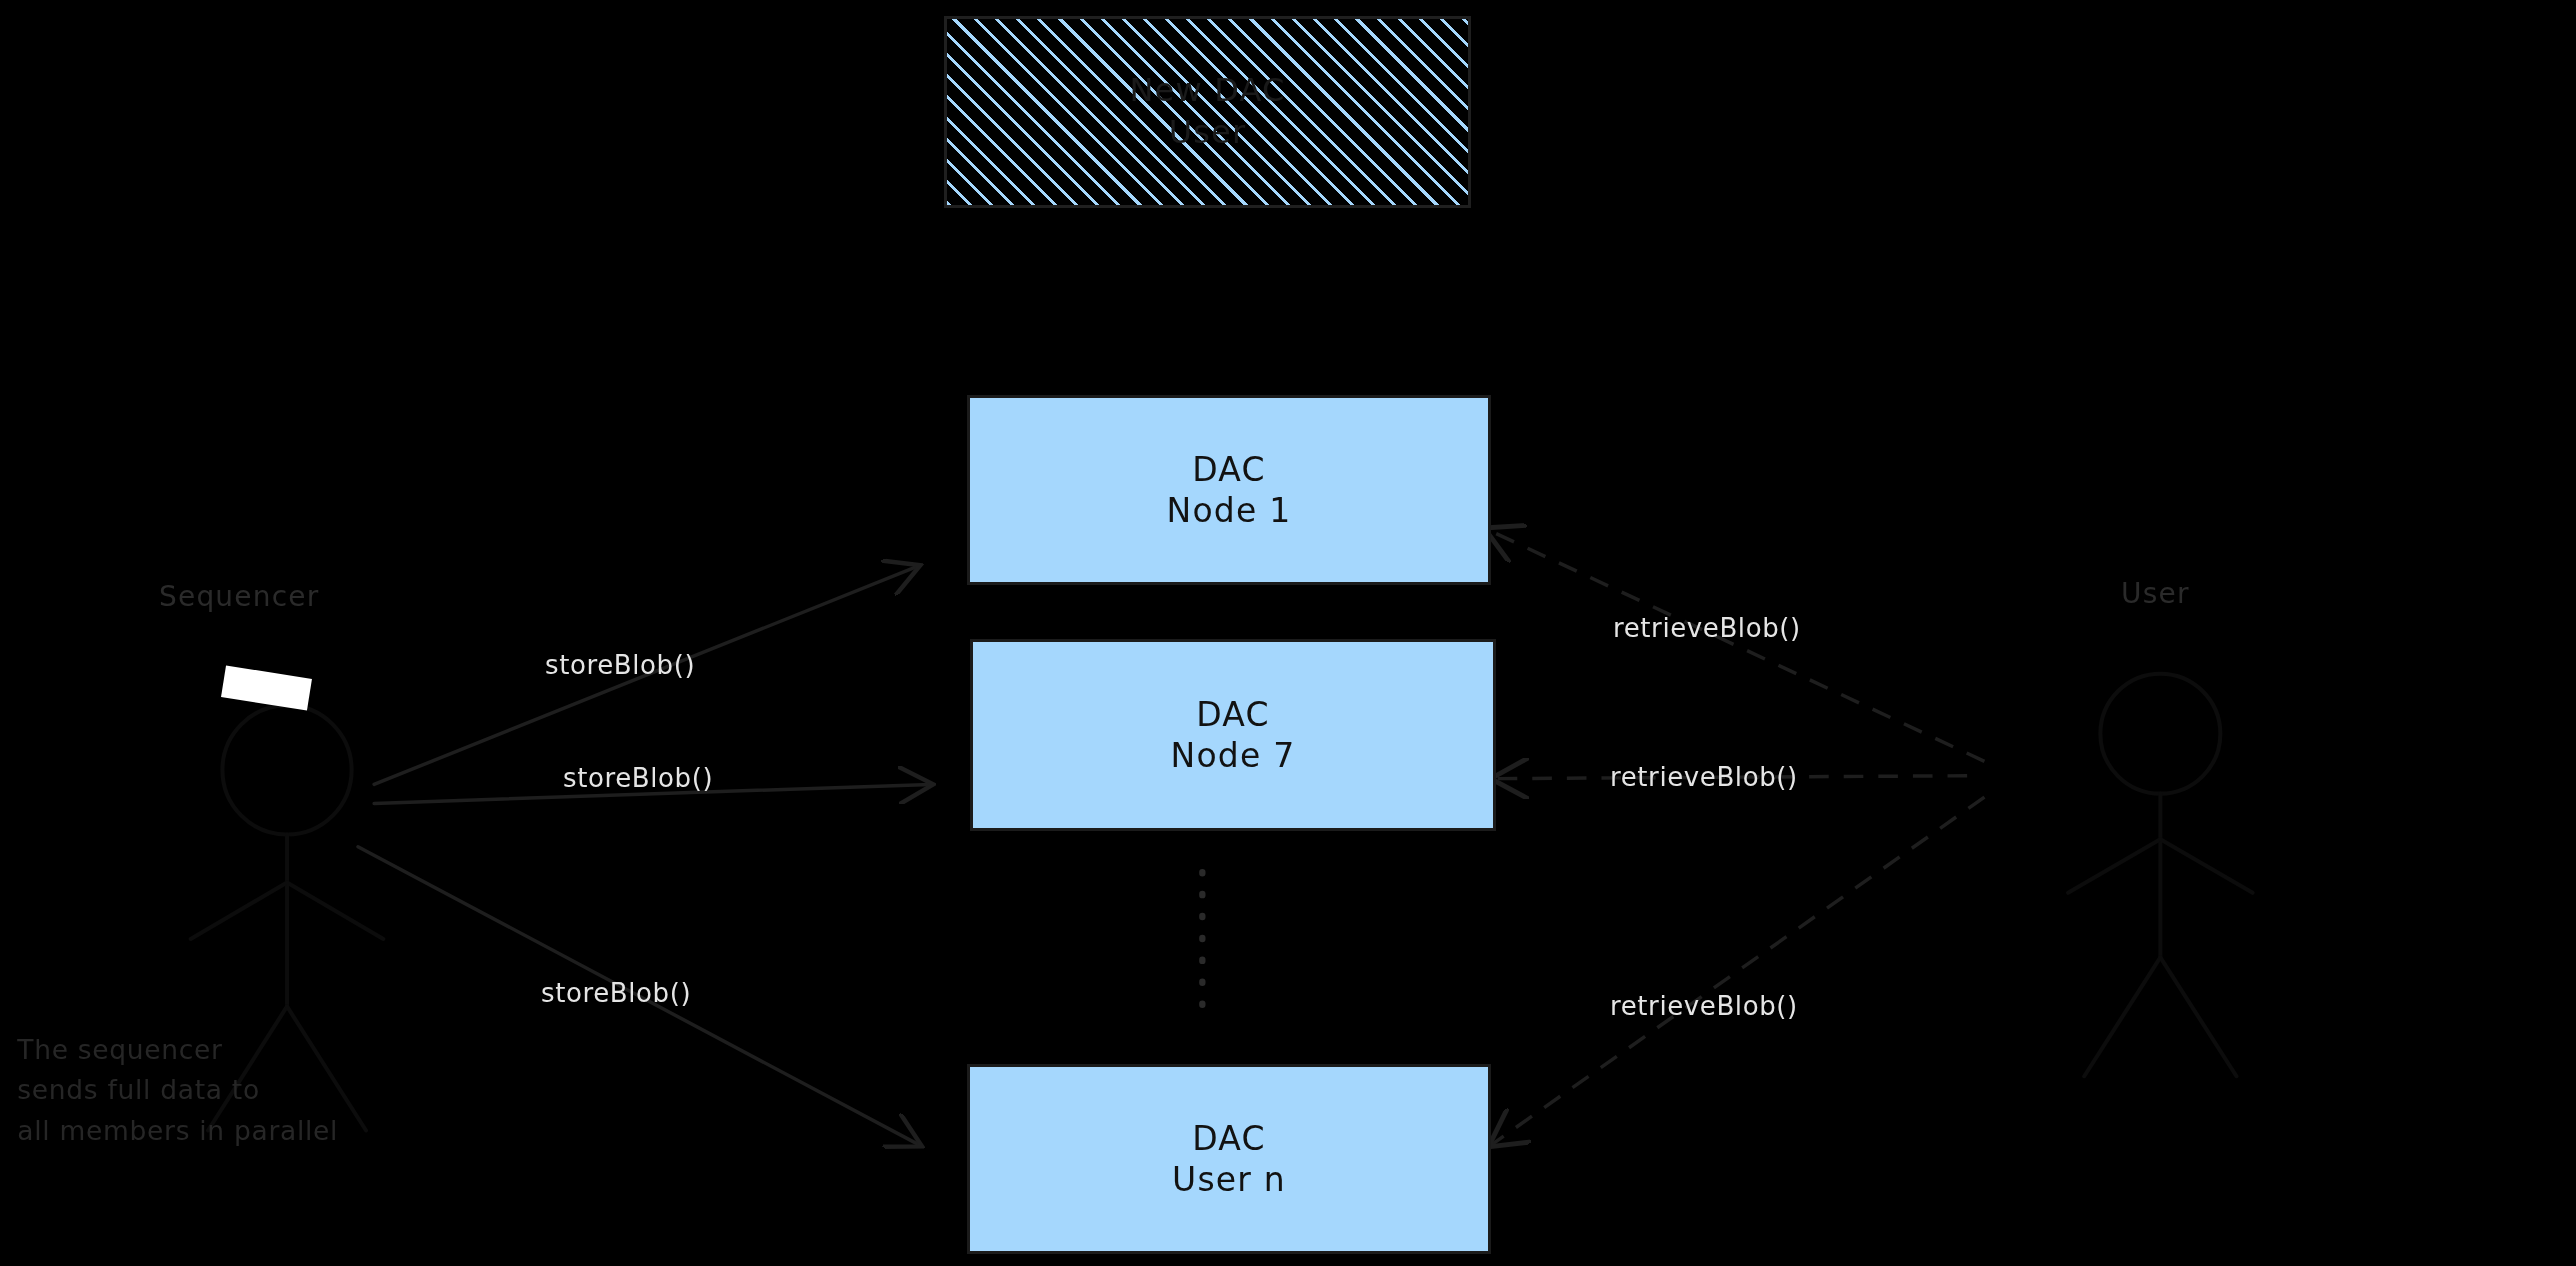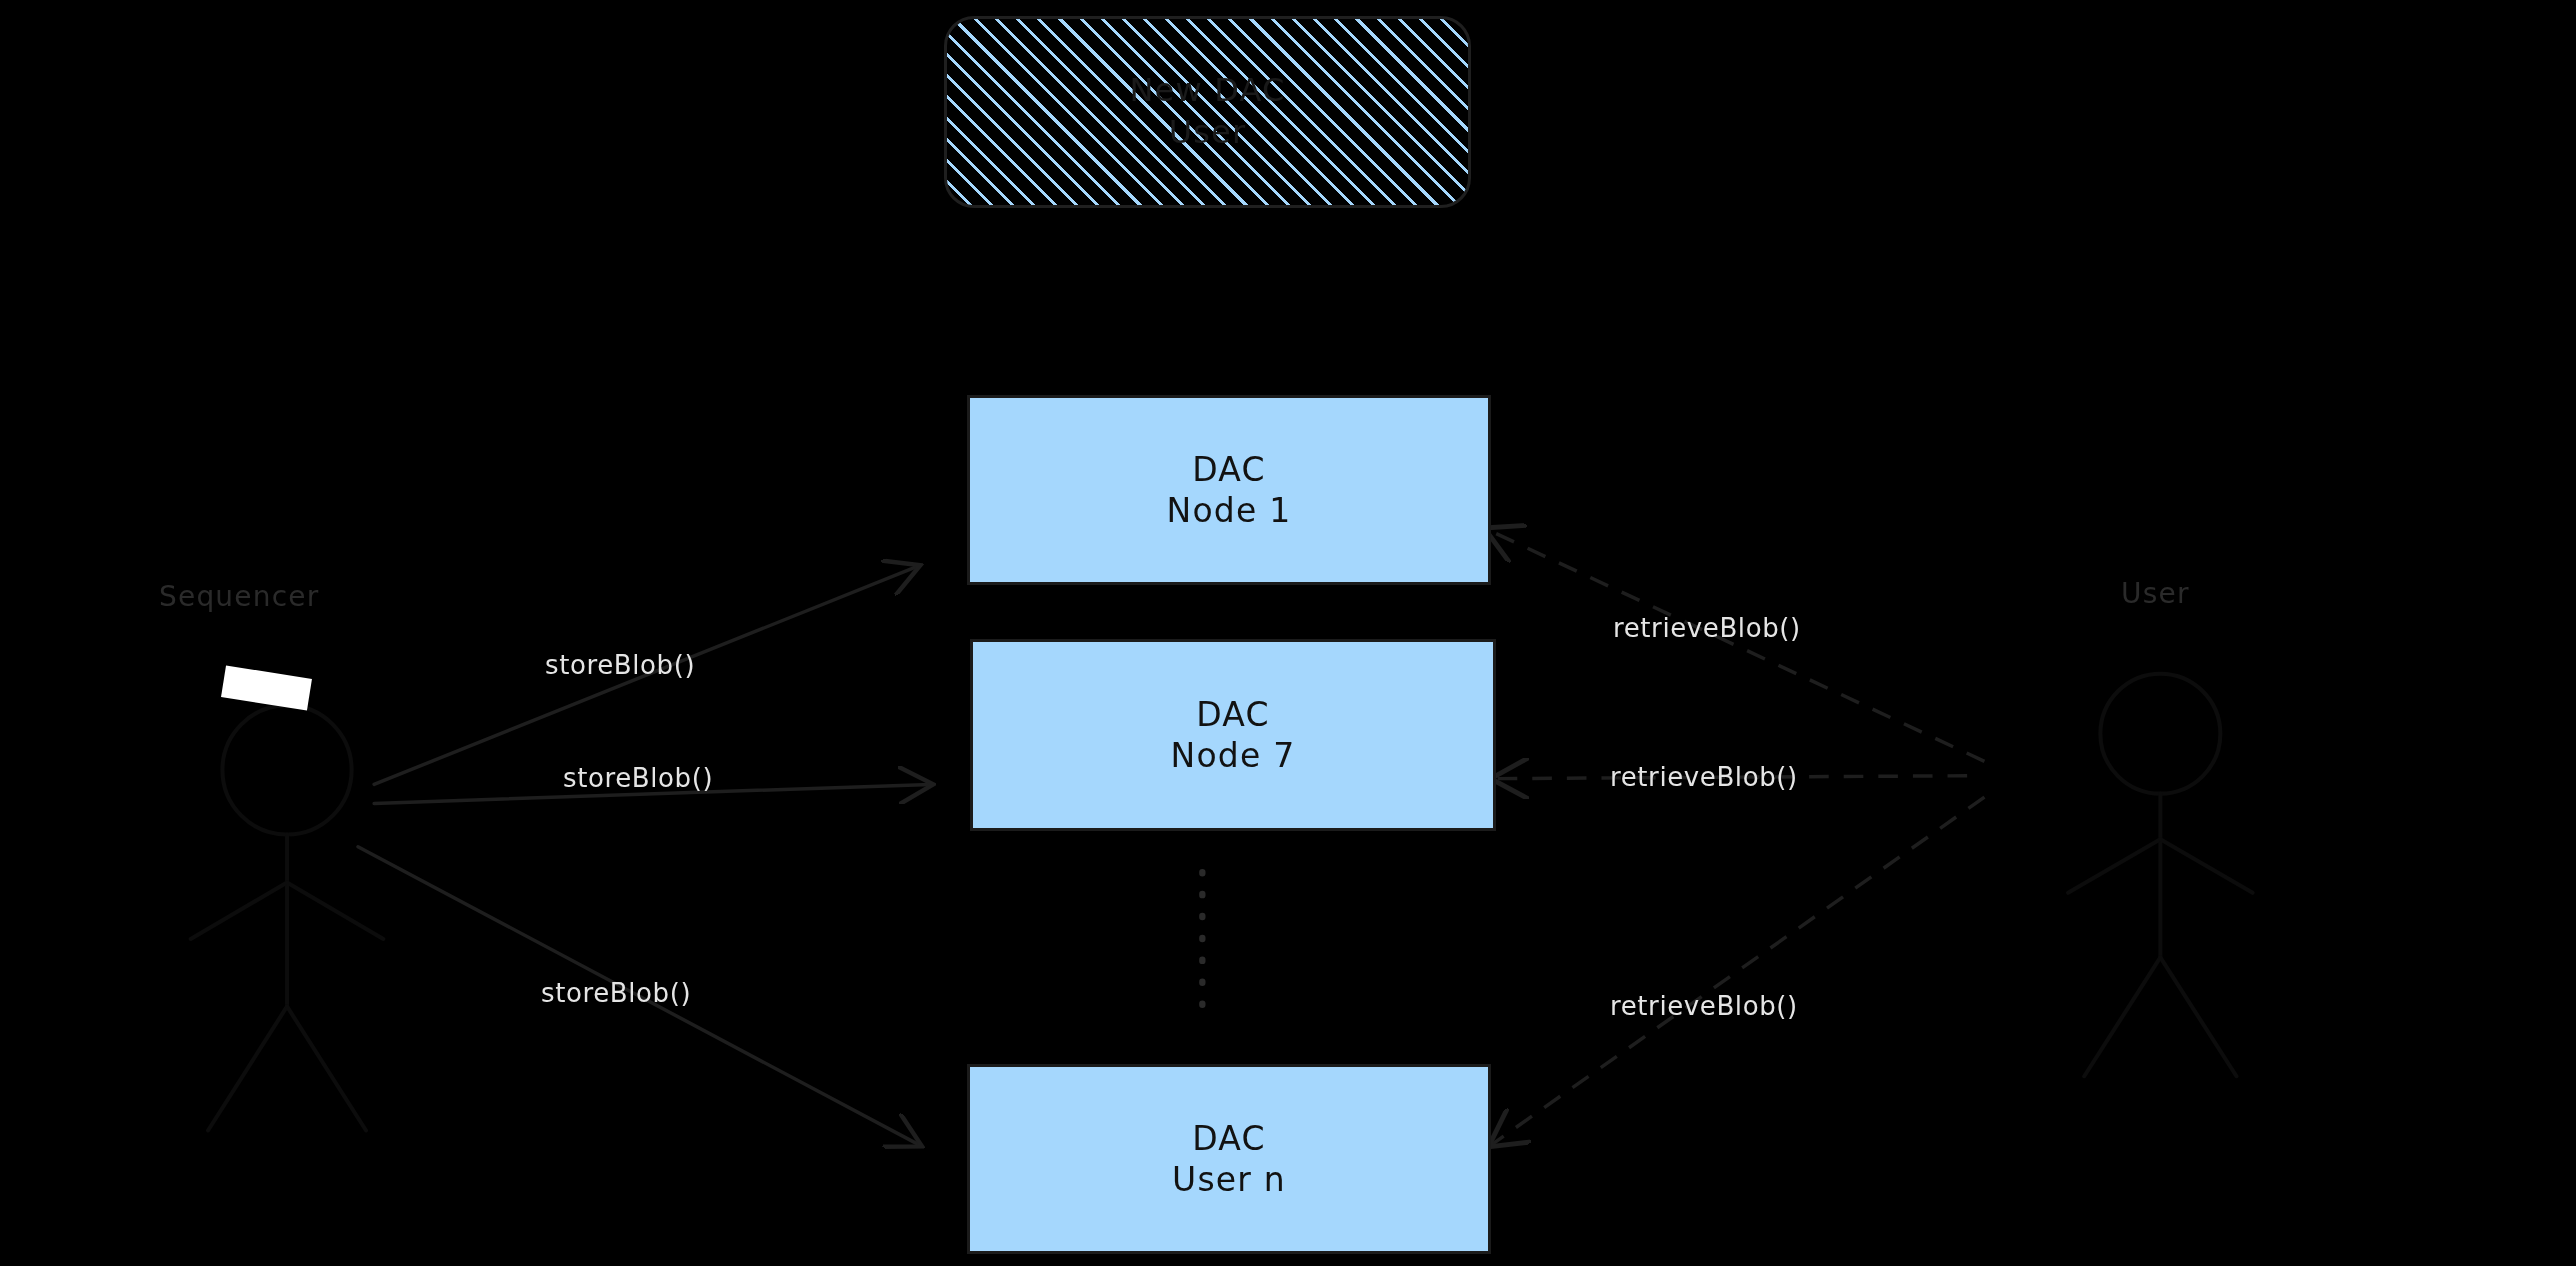--- a/index.html
+++ b/index.html
@@ -130,21 +130,21 @@
 
     <g stroke="#1e1e1e" stroke-width="6" fill="none" stroke-linecap="butt" stroke-dasharray="34 26">
       <line x1="3440" y1="1320" x2="2578" y2="918" marker-end="url(#arrowDash)"></line>
       <line x1="3410" y1="1345" x2="2590" y2="1350" marker-end="url(#arrowDash)"></line>
       <line x1="3440" y1="1382" x2="2585" y2="1985" marker-end="url(#arrowDash)"></line>
     </g>
 
     <line x1="2084" y1="1512" x2="2084" y2="1772" stroke="#2a2a2a" stroke-width="11" stroke-linecap="round" stroke-dasharray="2 36"></line>
   </svg>
 
-  <div class="hatchbox" style="left:944px;top:16px;width:527px;height:192px;border-radius:30px;">
+  <div class="hatchbox" style="left:944px;top:16px;width:527px;height:192px;">
     <span>New DAC</span>
     <span>User</span>
   </div>
 
   <div class="nodebox" style="left:939px;top:395px;width:524px;height:190px;">
     <span>DAC</span>
     <span>Node 1</span>
   </div>
 
   <div class="nodebox" style="left:942px;top:639px;width:526px;height:192px;">
@@ -168,17 +168,20 @@
   <div class="edgelabel" style="left:541px;top:978px;">storeBlob()</div>
 
   <div class="edgelabel" style="left:1613px;top:613px;">retrieveBlob()</div>
 
   <div class="edgelabel" style="left:1610px;top:762px;">retrieveBlob()</div>
 
   <div class="edgelabel" style="left:1610px;top:991px;">retrieveBlob()</div>
 
 
 
+  <div class="note" style="left:17.3px;top:1030px;width:438px;">The sequencer
+sends full data to
+all members in parallel</div>
 
   <div class="cursorchip" style="left:223px;top:672px;width:87px;height:32px;"></div>
 
 </div>
 
 
 </body></html>

